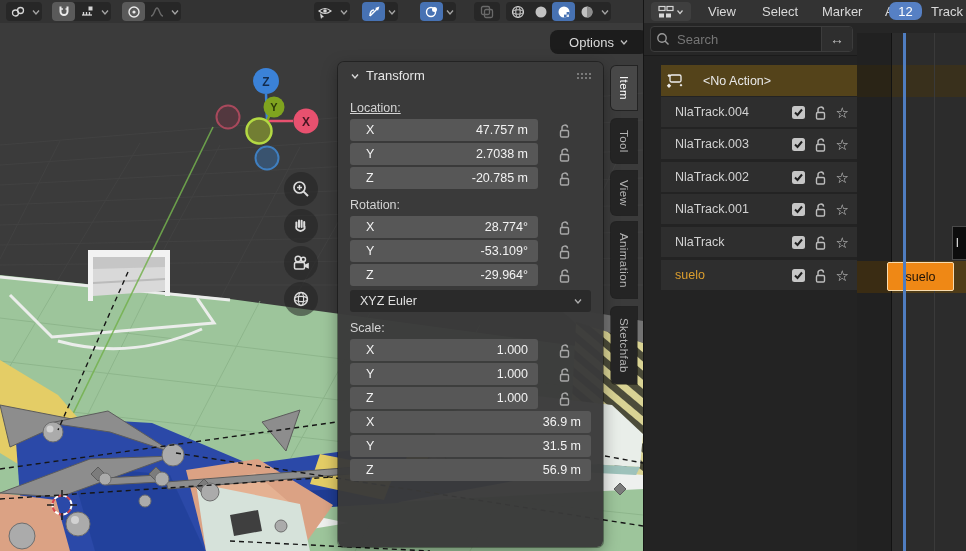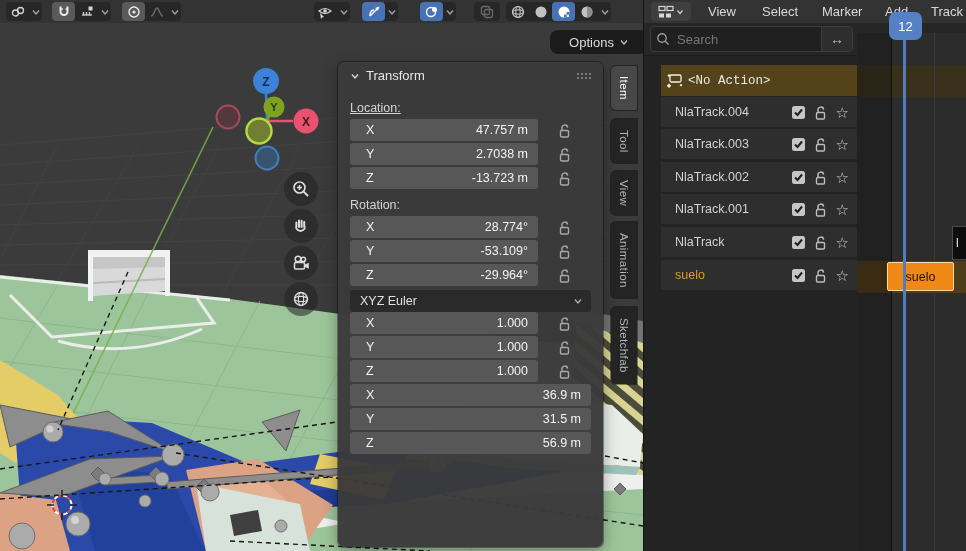--- a/index.html
+++ b/index.html
@@ -57,28 +57,28 @@
   .tl{position:absolute;left:213px;top:33px;width:110px;height:518px;background:#2c2c2c;}
   .tl .oob{position:absolute;left:0;top:0;width:34px;height:100%;background:rgba(10,10,10,.3);}
   .tl .v0{position:absolute;left:34px;top:0;width:1px;height:100%;background:#121212;}
   .tl .v1{position:absolute;left:77px;top:0;width:1px;height:100%;background:#3a3a3a;}
   .band{position:absolute;left:0;width:110px;height:32px;}
   .strip-suelo{position:absolute;left:30px;top:229px;width:67px;height:29px;background:#ef8815;border:1px solid #f7dcb0;
        border-radius:2px;box-sizing:border-box;display:flex;align-items:center;justify-content:center;color:#1c1208;font-size:12.5px;}
   .strip-dark{position:absolute;left:95px;top:193px;width:15px;height:34px;background:#0d0d0d;border:1px solid #4a4a4a;
        box-sizing:border-box;color:#f0f0f0;font-size:12px;display:flex;align-items:center;padding-left:3px;}
   .playline{position:absolute;left:259px;top:33px;width:3px;height:518px;background:#4f7dc0;}
-  .playtag{position:absolute;left:245px;top:12px;width:33px;height:28px;background:#5680c4;border-radius:7px;
+  .playtag{position:absolute;left:245px;top:2px;width:33px;height:18px;background:#5680c4;border-radius:7px;
        display:flex;align-items:center;justify-content:center;color:#fff;font-size:13px;}
   
   .trow{position:absolute;height:30px;display:flex;align-items:center;color:#d2d2d2;font-size:12.5px;}
   .trow .nm{white-space:nowrap;overflow:hidden;}
   .trow .rite{margin-left:auto;display:flex;align-items:center;gap:9px;padding-right:8px;}
   .obj-row{left:1px;top:33px;width:212px;background:#35689e;color:#fff;gap:3px;padding-left:5px;box-sizing:border-box;height:31px;}
-  .act-row{left:17px;top:65px;width:196px;background:#54431a;color:#e8e8e8;gap:5px;padding-left:5px;box-sizing:border-box;height:31px;font-family:Liberation Mono, monospace;}
+  .act-row{left:17px;top:65px;width:196px;background:#54431a;color:#e8e8e8;gap:20px;padding-left:5px;box-sizing:border-box;height:31px;}
   .nrow{left:17px;width:196px;background:#2e2e2e;padding-left:14px;box-sizing:border-box;}
   .nrow.hl{color:#dc9e2e;}
   .cbx{width:13px;height:13px;background:#c6c6c6;border-radius:2.5px;display:flex;align-items:center;justify-content:center;flex:none;}
   .star{color:#cdcdcd;font-size:15px;line-height:13px;}
   svg{display:block;}
 </style>
 </head>
 <body>
 
 <div class="app">
@@ -440,21 +440,21 @@
         <div class="lockcell">
             <svg width="13" height="15">
               <path d="M4 7.5 V5.2 a2.8 2.8 0 0 1 5.6 -.6" fill="none" stroke="#a8a8a8" stroke-width="1.4"></path>
               <rect x="2.5" y="7.5" width="8" height="6.5" rx="1.2" fill="none" stroke="#a8a8a8" stroke-width="1.4"></rect>
             </svg>
           </div>
         </div>
       <div class="frow">
           <div class="fbox narrow">
             <span class="ax">Z</span>
-            <span class="val">-13.723 m</span>
+            <span class="val">-20.785 m</span>
           </div>
         <div class="lockcell">
             <svg width="13" height="15">
               <path d="M4 7.5 V5.2 a2.8 2.8 0 0 1 5.6 -.6" fill="none" stroke="#a8a8a8" stroke-width="1.4"></path>
               <rect x="2.5" y="7.5" width="8" height="6.5" rx="1.2" fill="none" stroke="#a8a8a8" stroke-width="1.4"></rect>
             </svg>
           </div>
         </div>
 
       <div class="seclabel">Rotation:</div>
@@ -496,20 +496,21 @@
         </div>
       <div class="ddown">
         <span class="lbl">XYZ Euler</span>
         <span class="chev">
             <svg width="10" height="10">
               <polyline points="2,3.5 5,7 8,3.5" fill="none" stroke="#cfcfcf" stroke-width="1.3"></polyline>
             </svg>
           </span>
       </div>
 
+      <div class="seclabel">Scale:</div>
       <div class="frow">
           <div class="fbox narrow">
             <span class="ax">X</span>
             <span class="val">1.000</span>
           </div>
         <div class="lockcell">
             <svg width="13" height="15">
               <path d="M4 7.5 V5.2 a2.8 2.8 0 0 1 5.6 -.6" fill="none" stroke="#a8a8a8" stroke-width="1.4"></path>
               <rect x="2.5" y="7.5" width="8" height="6.5" rx="1.2" fill="none" stroke="#a8a8a8" stroke-width="1.4"></rect>
             </svg>

